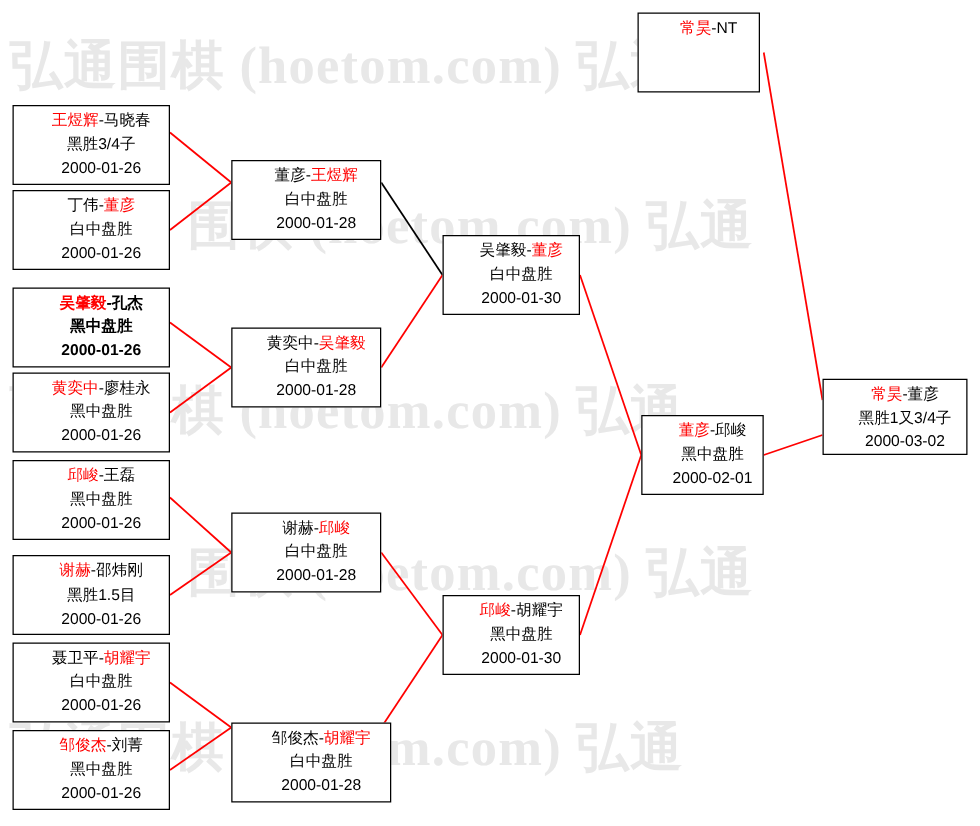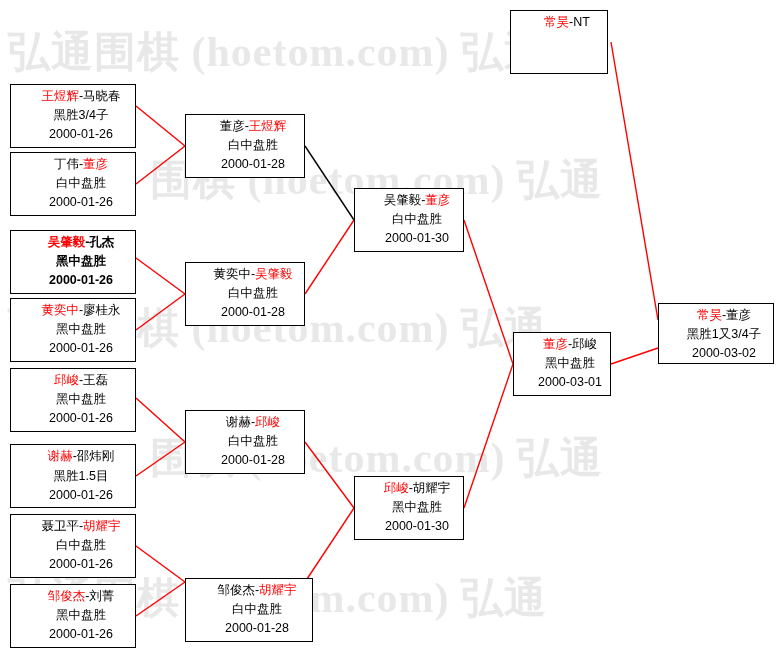--- a/index.html
+++ b/index.html
@@ -133,21 +133,21 @@
       <div class="node" style="left: 10px; top: 514px; width: 126px; height: 64px;">
         <div class="players"><span style="color: rgb(0, 0, 0); text-align: right;">聂卫平</span><span>-</span><span style="color: rgb(255, 0, 0);">胡耀宇</span></div>
         <div class="result">白中盘胜</div>
         <div class="date">2000-01-26</div>
       </div>
       <div class="node" style="left: 10px; top: 584px; width: 126px; height: 64px;">
         <div class="players"><span style="color: rgb(255, 0, 0);">邹俊杰</span><span>-</span><span style="color: rgb(0, 0, 0);">刘菁</span></div>
         <div class="result">黑中盘胜</div>
         <div class="date">2000-01-26</div>
       </div>
-      <div class="node" style="left: 185px; top: 114px; width: 120px; height: 64px;">
+      <div class="node" style="left: 185px; top: 128px; width: 120px; height: 64px;">
         <div class="players"><span style="color: rgb(0, 0, 0);">董彦</span><span>-</span><span style="color: rgb(255, 0, 0);">王煜辉</span></div>
         <div class="result">白中盘胜</div>
         <div class="date">2000-01-28</div>
       </div>
       <div class="node" style="left: 185px; top: 262px; width: 120px; height: 64px;">
         <div class="players"><span style="color: rgb(0, 0, 0);">黄奕中</span><span>-</span><span style="color: rgb(255, 0, 0);">吴肇毅</span></div>
         <div class="result">白中盘胜</div>
         <div class="date">2000-01-28</div>
       </div>
       <div class="node" style="left: 185px; top: 410px; width: 120px; height: 64px;">
@@ -166,21 +166,21 @@
         <div class="date">2000-01-30</div>
       </div>
       <div class="node" style="left: 354px; top: 476px; width: 110px; height: 64px;">
         <div class="players"><span style="color: rgb(255, 0, 0);">邱峻</span><span>-</span><span style="color: rgb(0, 0, 0);">胡耀宇</span></div>
         <div class="result">黑中盘胜</div>
         <div class="date">2000-01-30</div>
       </div>
       <div class="node" style="left: 513px; top: 332px; width: 98px; height: 64px;">
         <div class="players"><span style="color: rgb(255, 0, 0);">董彦</span><span>-</span><span style="color: rgb(0, 0, 0);">邱峻</span></div>
         <div class="result">黑中盘胜</div>
-        <div class="date">2000-03-01</div>
+        <div class="date">2000-02-01</div>
       </div>
       <div class="node" style="left: 510px; top: 10px; width: 98px; height: 64px;">
         <div class="players"><span style="color: rgb(255, 0, 0);">常昊</span><span>-</span><span style="color: rgb(0, 0, 0);">NT</span></div>
         <div class="result"></div>
         <div class="date"></div>
       </div>
       <div class="node" style="left: 658px; top: 303px; width: 116px; height: 61px;">
         <div class="players"><span style="color: rgb(255, 0, 0);">常昊</span><span>-</span><span style="color: rgb(0, 0, 0);">董彦</span></div>
         <div class="result">黑胜1又3/4子</div>
         <div class="date">2000-03-02</div>

